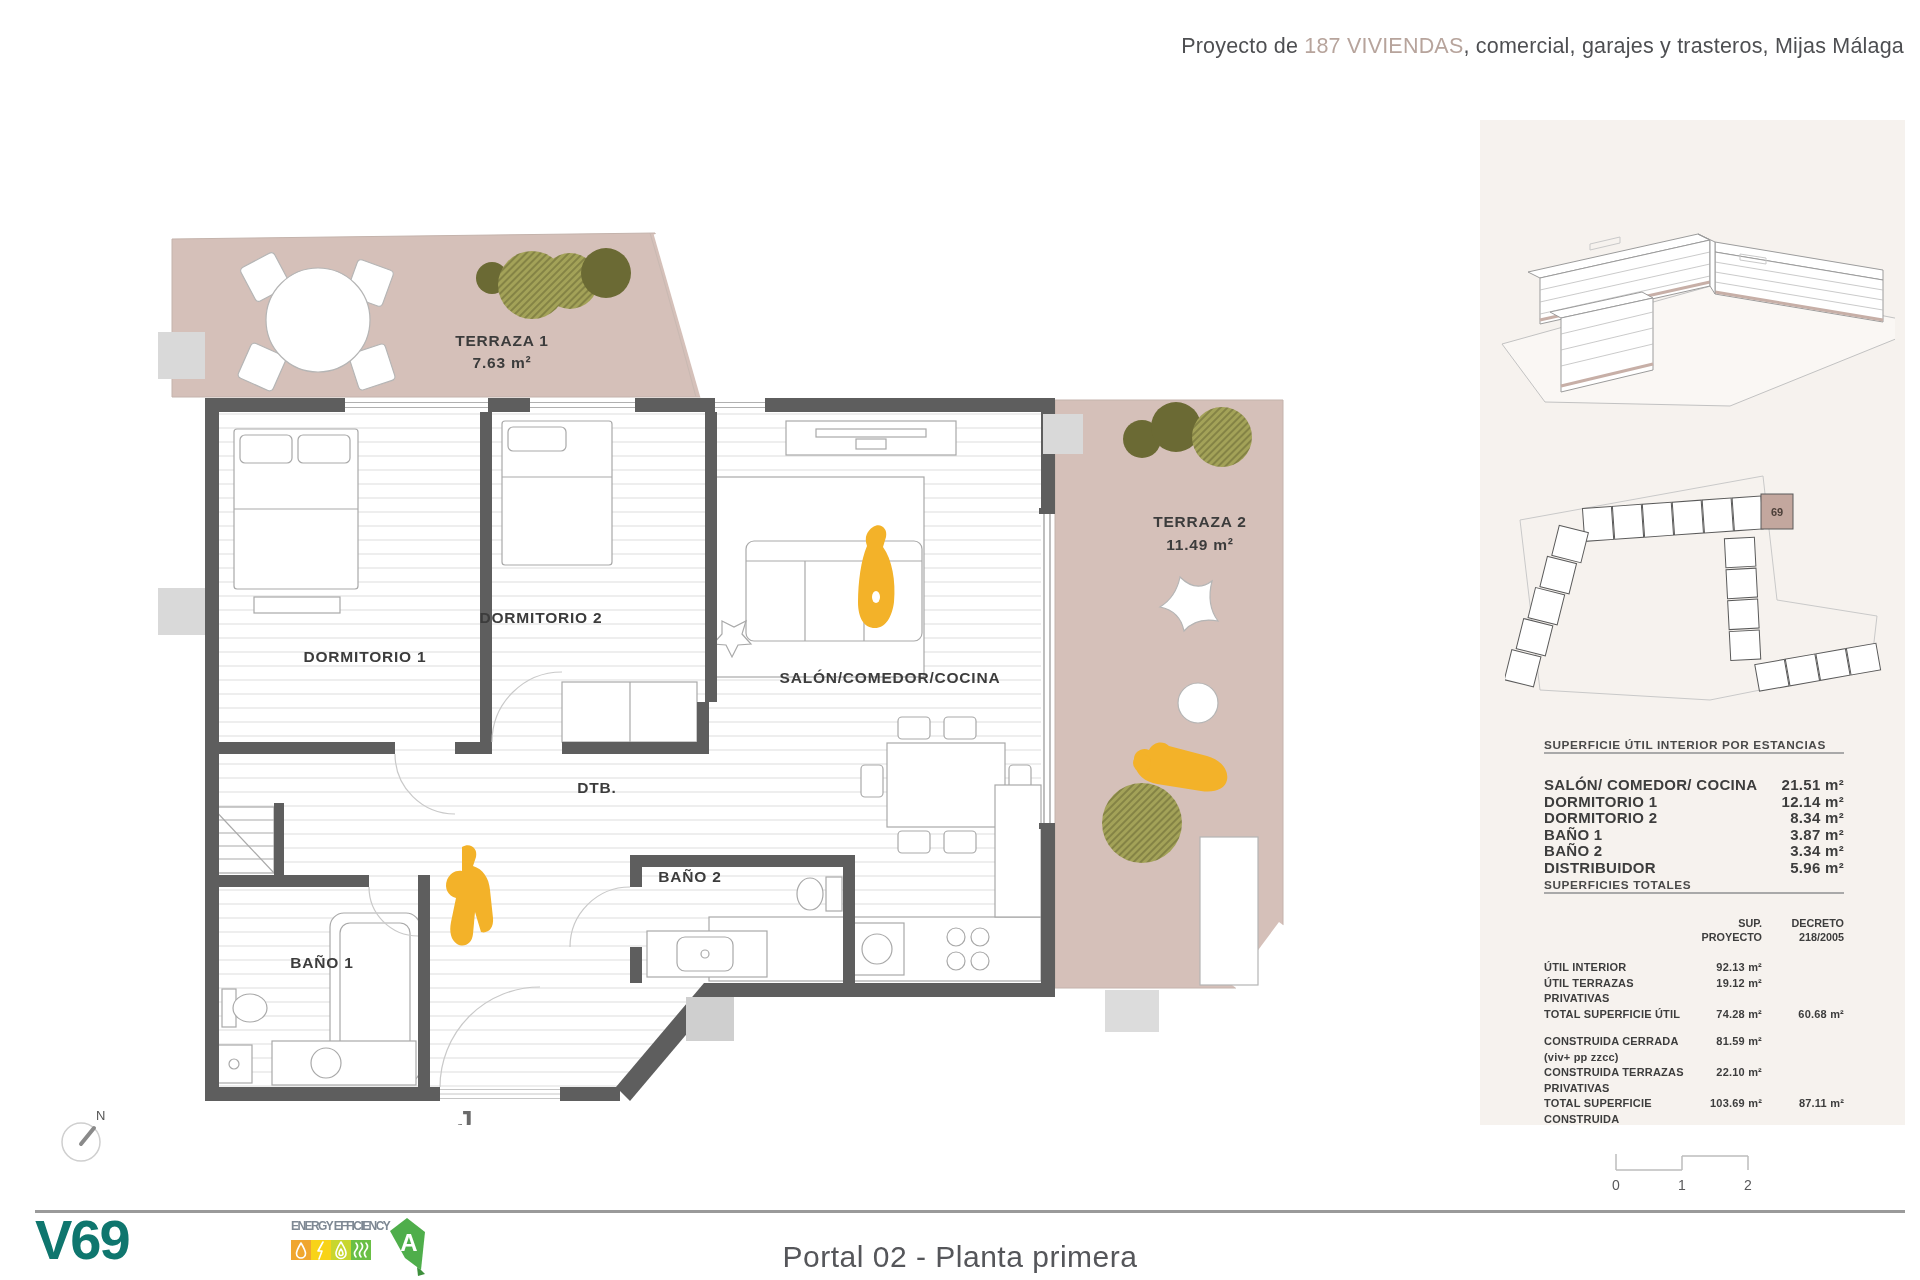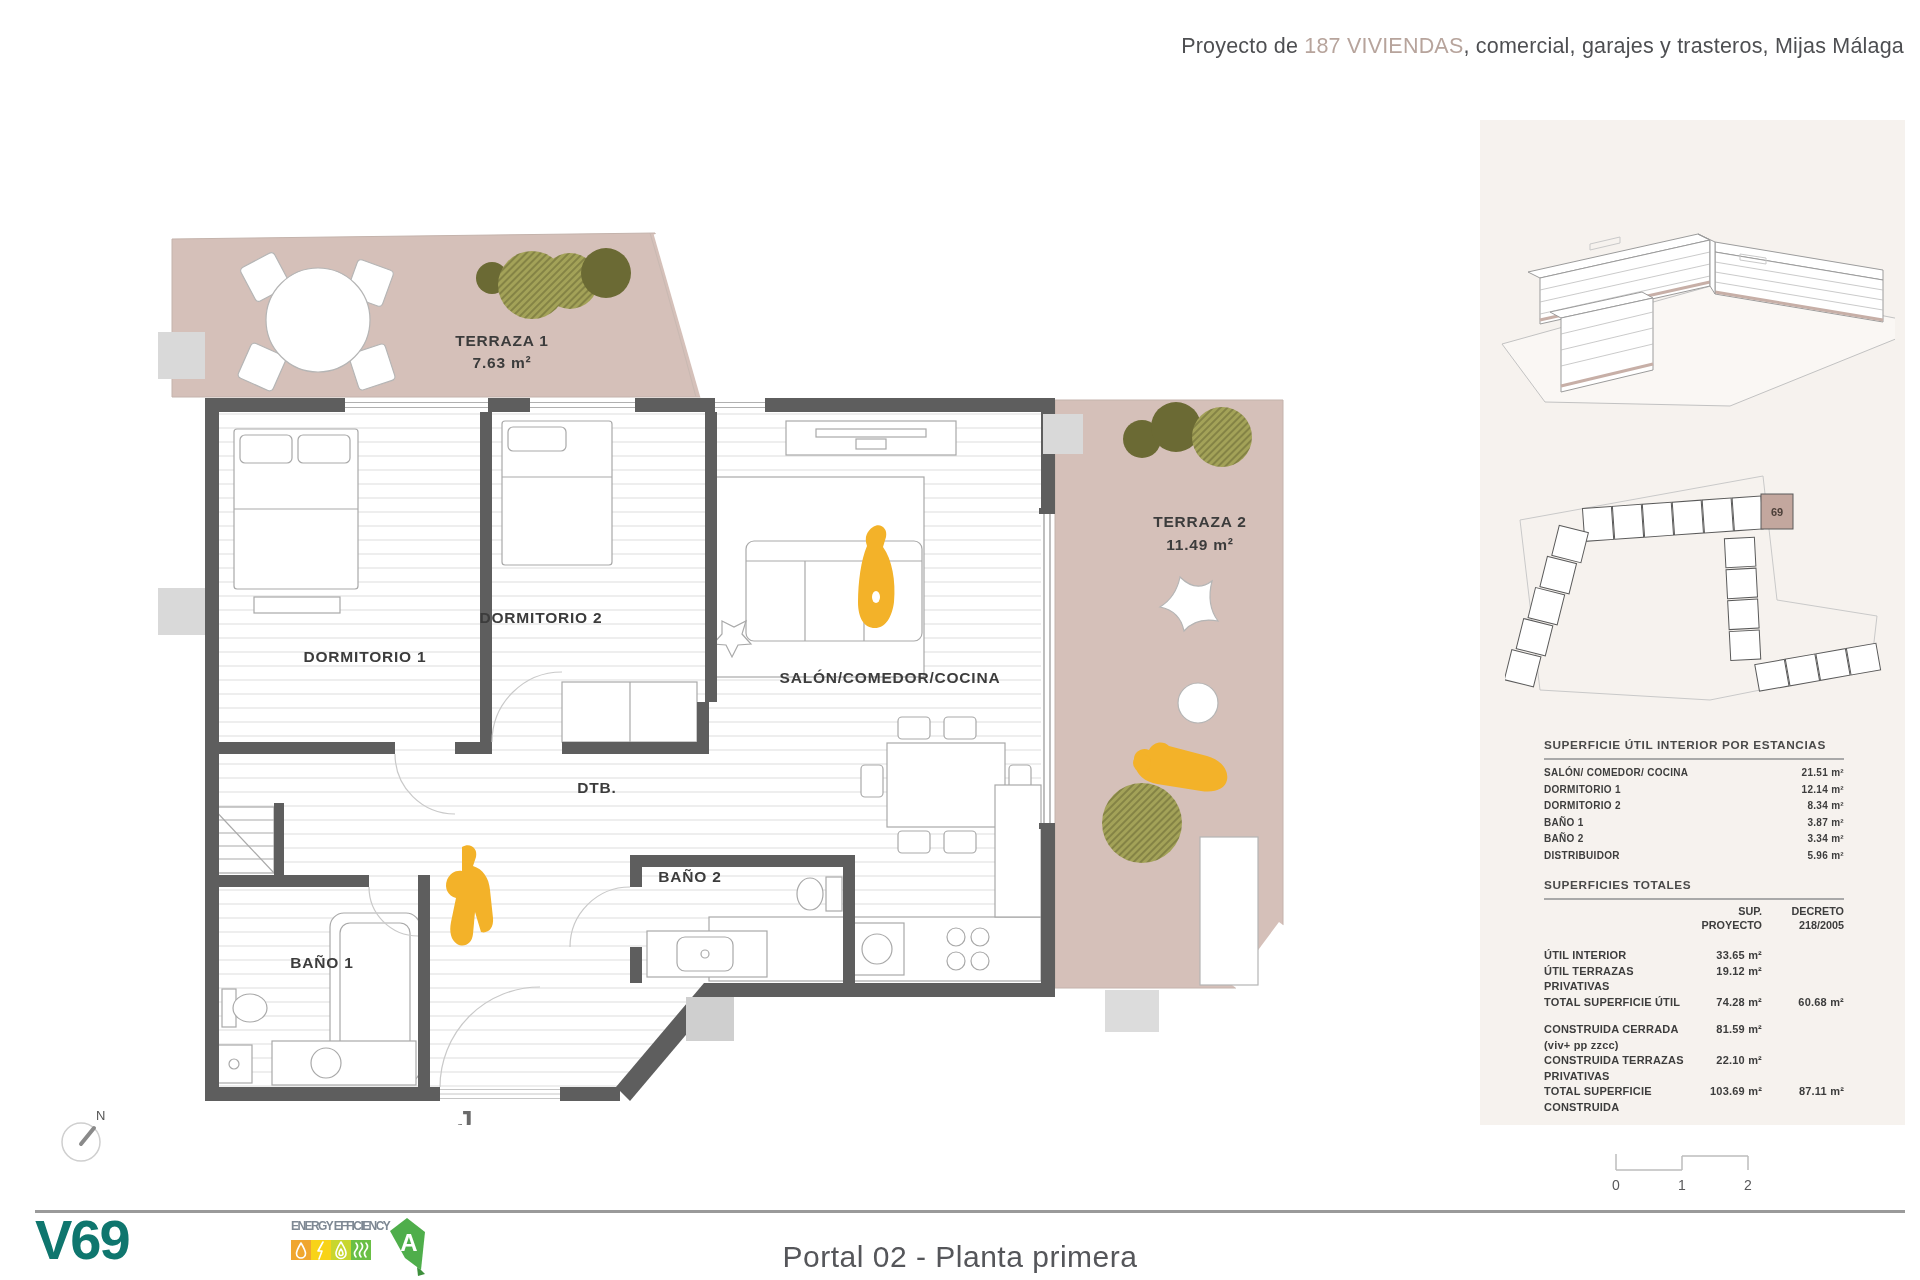--- a/index.html
+++ b/index.html
@@ -11,23 +11,23 @@
 
   
   .sidebar{position:absolute;left:1480px;top:120px;width:425px;height:1005px;background:var(--sidebar-bg,#f6f2ee);}
   .axon,.keyplan{position:absolute;}
   .axon{left:10px;top:44px;width:405px;height:290px;}
   .keyplan{left:25px;top:348px;width:380px;height:250px;}
 
   .sb-table{position:absolute;left:64px;width:300px;color:#3d3d3d;}
   .t1{top:618px;}
   .t2{top:758px;}
-  .sb-title{font-size:11.8px;font-weight:700;letter-spacing:.6px;border-bottom:2px solid #a9a9a9;padding-bottom:6px;margin-bottom:5px;color:#4a4a4a;}
+  .sb-title{font-size:11.8px;font-weight:700;letter-spacing:.6px;border-bottom:2px solid #a9a9a9;margin-bottom:23px;color:#4a4a4a;}
   .trow{display:flex;align-items:baseline;font-weight:700;}
-  .t1 .trow{font-size:10px;line-height:16.5px;letter-spacing:.3px;}
+  .t1 .trow{font-size:15px;line-height:16.5px;letter-spacing:.3px;}
   .t2 .trow{font-size:11px;line-height:15.5px;letter-spacing:.2px;}
   .tl{flex:1;text-align:left;}
   .tv{text-align:right;}
   .tc1{width:74px;text-align:right;}
   .tc2{width:82px;text-align:right;}
   .thead{display:flex;font-size:10.8px;font-weight:700;margin-bottom:16px;}
   .thead .tc1 div,.thead .tc2 div{line-height:13.5px;}
   .tgap{height:12px;}
 
   
@@ -383,21 +383,21 @@
             <div>SUP.</div>
             <div>PROYECTO</div>
           </span>
         <span class="tc2">
             <div>DECRETO</div>
             <div>218/2005</div>
           </span>
       </div>
       <div class="trow">
           <span class="tl">ÚTIL INTERIOR</span>
-          <span class="tc1">33.65 m²</span>
+          <span class="tc1">92.13 m²</span>
           <span class="tc2"></span>
         </div>
       <div class="trow">
           <span class="tl">ÚTIL TERRAZAS PRIVATIVAS</span>
           <span class="tc1">19.12 m²</span>
           <span class="tc2"></span>
         </div>
       <div class="trow">
           <span class="tl">TOTAL SUPERFICIE ÚTIL</span>
           <span class="tc1">74.28 m²</span>

